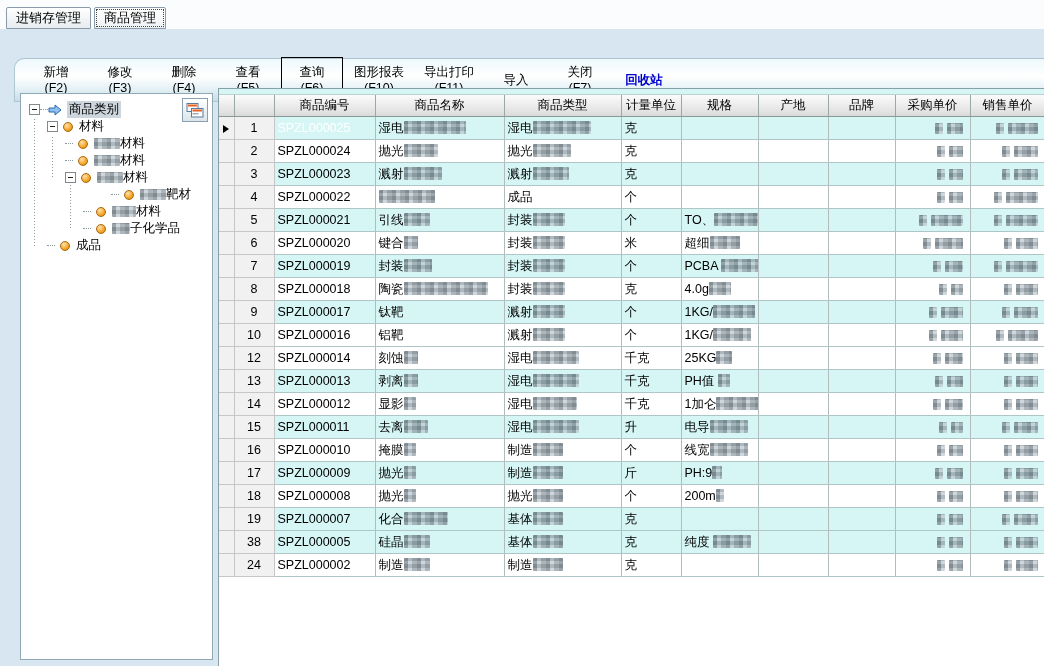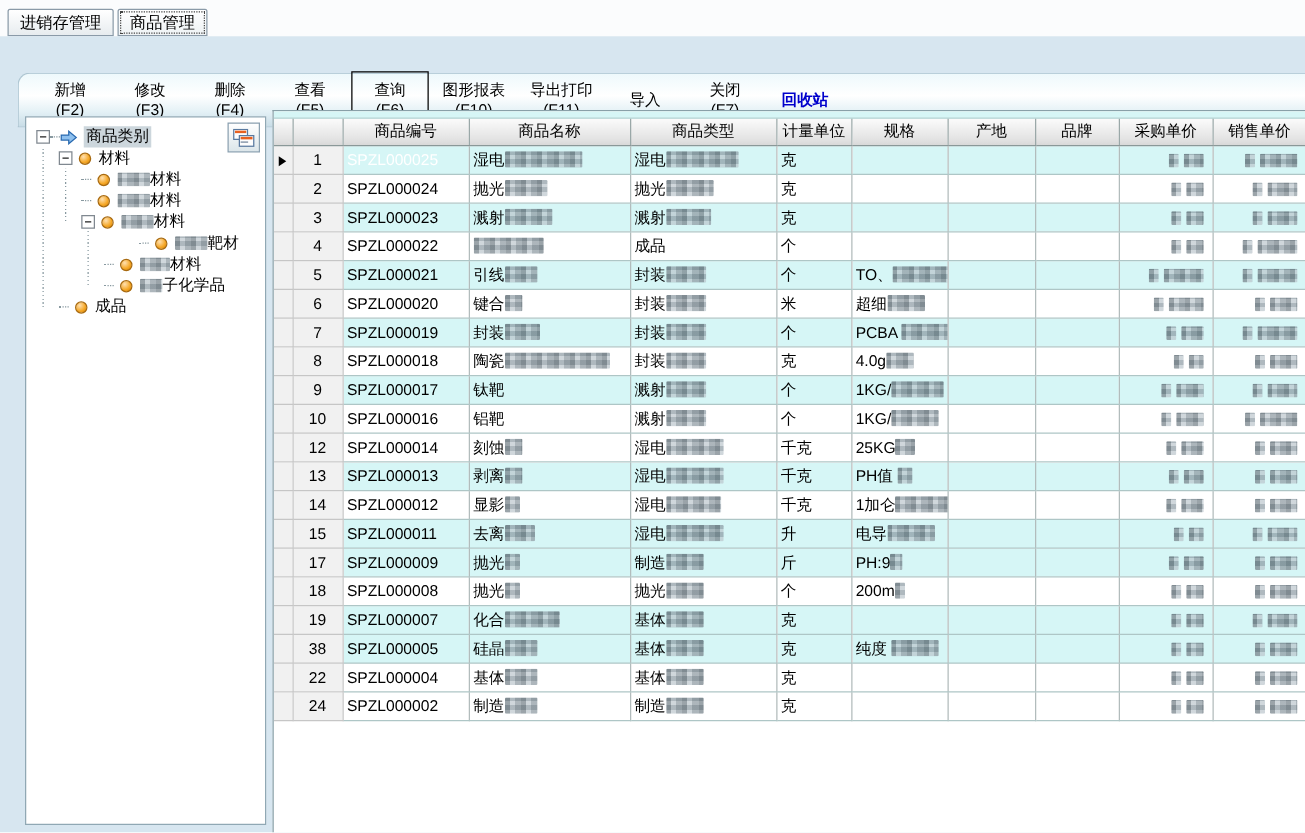--- a/index.html
+++ b/index.html
@@ -396,20 +396,33 @@
             <td class="data">SPZL000011</td>
             <td class="data">去离<span class="rb" style="width: 24px;"></span></td>
             <td class="data">湿电<span class="rb" style="width: 46px;"></span></td>
             <td class="data">升</td>
             <td class="data">电导<span class="rb" style="width: 38px;"></span></td>
             <td class="data"></td>
             <td class="data"></td>
             <td class="data price"><span class="rb sm" style="width: 8px;"></span>&nbsp;<span class="rb sm" style="width: 12px;"></span></td>
             <td class="data price"><span class="rb sm" style="width: 8px;"></span>&nbsp;<span class="rb sm" style="width: 24px;"></span></td>
           </tr>
+          <tr class="even">
+            <td class="rowhead"></td>
+            <td class="rowhead">16</td>
+            <td class="data">SPZL000010</td>
+            <td class="data">掩膜<span class="rb" style="width: 12px;"></span></td>
+            <td class="data">制造<span class="rb" style="width: 30px;"></span></td>
+            <td class="data">个</td>
+            <td class="data">线宽<span class="rb" style="width: 38px;"></span></td>
+            <td class="data"></td>
+            <td class="data"></td>
+            <td class="data price"><span class="rb sm" style="width: 8px;"></span>&nbsp;<span class="rb sm" style="width: 14px;"></span></td>
+            <td class="data price"><span class="rb sm" style="width: 8px;"></span>&nbsp;<span class="rb sm" style="width: 22px;"></span></td>
+          </tr>
           <tr class="odd">
             <td class="rowhead"></td>
             <td class="rowhead">17</td>
             <td class="data">SPZL000009</td>
             <td class="data">抛光<span class="rb" style="width: 12px;"></span></td>
             <td class="data">制造<span class="rb" style="width: 30px;"></span></td>
             <td class="data">斤</td>
             <td class="data">PH:9<span class="rb" style="width: 10px;"></span></td>
             <td class="data"></td>
             <td class="data"></td>
@@ -450,33 +463,20 @@
             <td class="data">基体<span class="rb" style="width: 30px;"></span></td>
             <td class="data">克</td>
             <td class="data">纯度 <span class="rb" style="width: 38px;"></span></td>
             <td class="data"></td>
             <td class="data"></td>
             <td class="data price"><span class="rb sm" style="width: 8px;"></span>&nbsp;<span class="rb sm" style="width: 14px;"></span></td>
             <td class="data price"><span class="rb sm" style="width: 8px;"></span>&nbsp;<span class="rb sm" style="width: 22px;"></span></td>
           </tr>
           <tr class="even">
             <td class="rowhead"></td>
-            <td class="rowhead">22</td>
-            <td class="data">SPZL000004</td>
-            <td class="data">基体<span class="rb" style="width: 26px;"></span></td>
-            <td class="data">基体<span class="rb" style="width: 30px;"></span></td>
-            <td class="data">克</td>
-            <td class="data"></td>
-            <td class="data"></td>
-            <td class="data"></td>
-            <td class="data price"><span class="rb sm" style="width: 8px;"></span>&nbsp;<span class="rb sm" style="width: 14px;"></span></td>
-            <td class="data price"><span class="rb sm" style="width: 8px;"></span>&nbsp;<span class="rb sm" style="width: 22px;"></span></td>
-          </tr>
-          <tr class="even">
-            <td class="rowhead"></td>
             <td class="rowhead">24</td>
             <td class="data">SPZL000002</td>
             <td class="data">制造<span class="rb" style="width: 26px;"></span></td>
             <td class="data">制造<span class="rb" style="width: 30px;"></span></td>
             <td class="data">克</td>
             <td class="data"></td>
             <td class="data"></td>
             <td class="data"></td>
             <td class="data price"><span class="rb sm" style="width: 8px;"></span>&nbsp;<span class="rb sm" style="width: 14px;"></span></td>
             <td class="data price"><span class="rb sm" style="width: 8px;"></span>&nbsp;<span class="rb sm" style="width: 22px;"></span></td>

